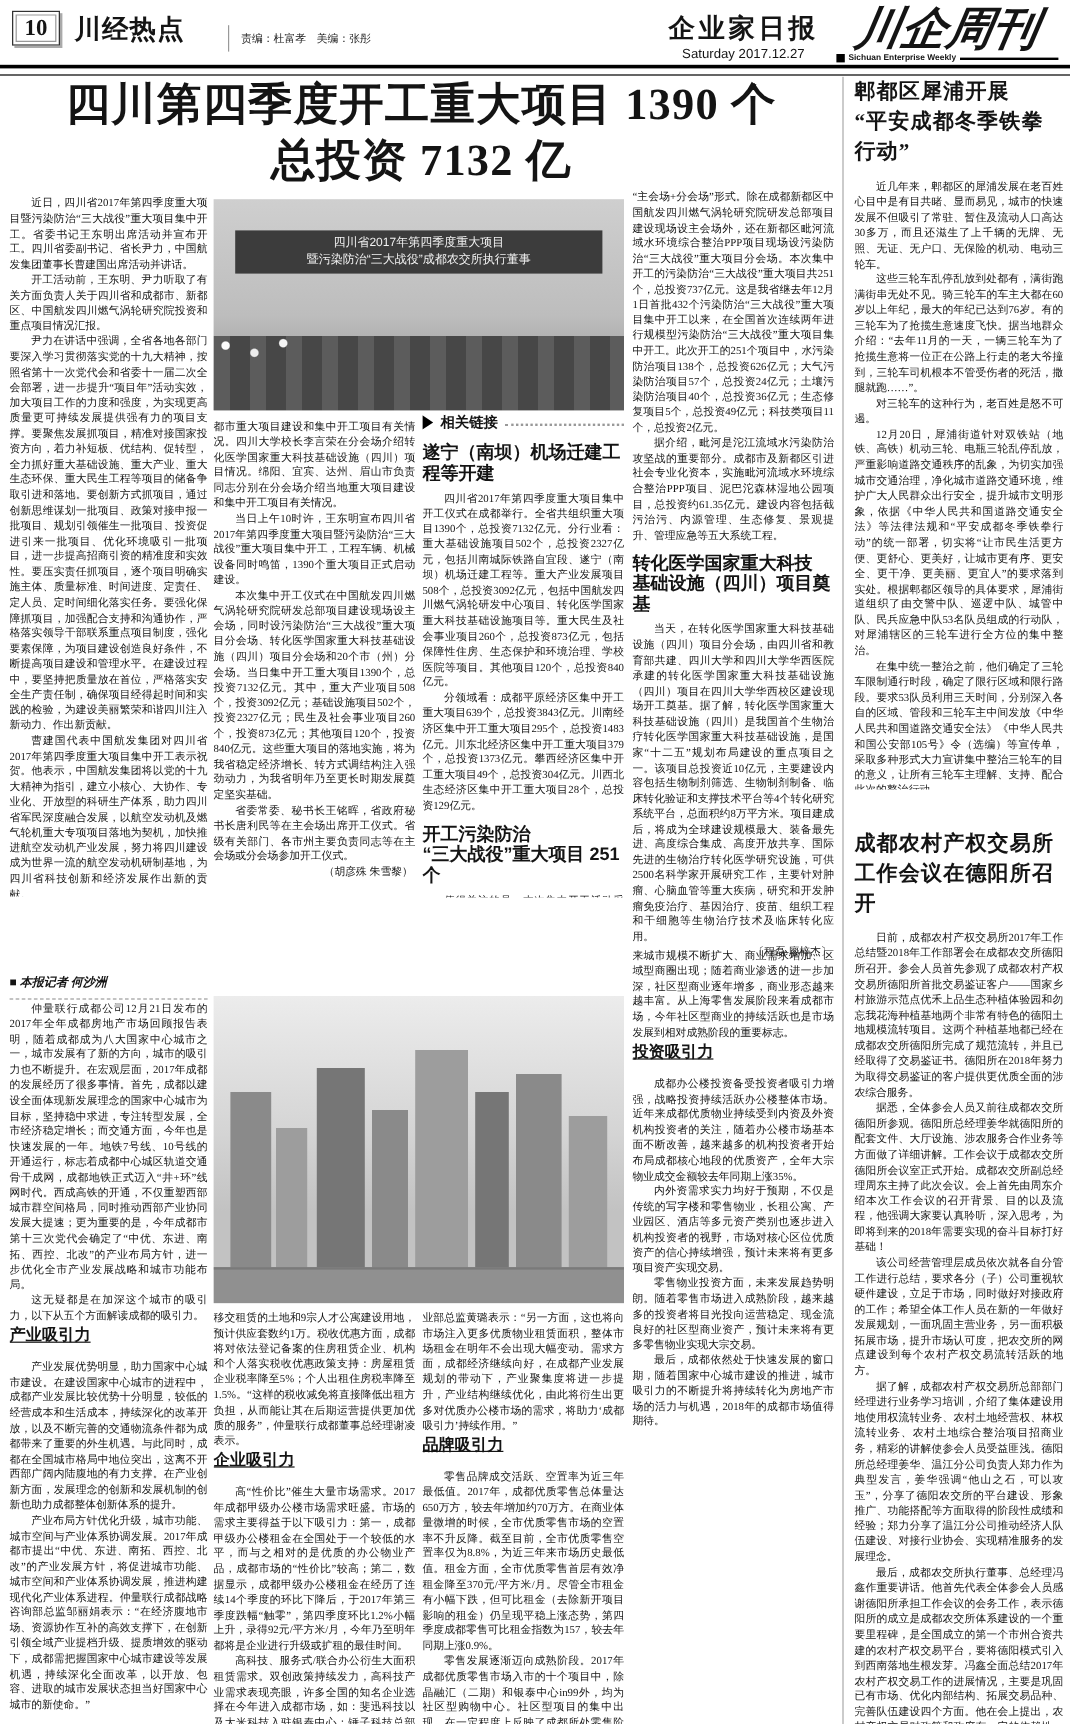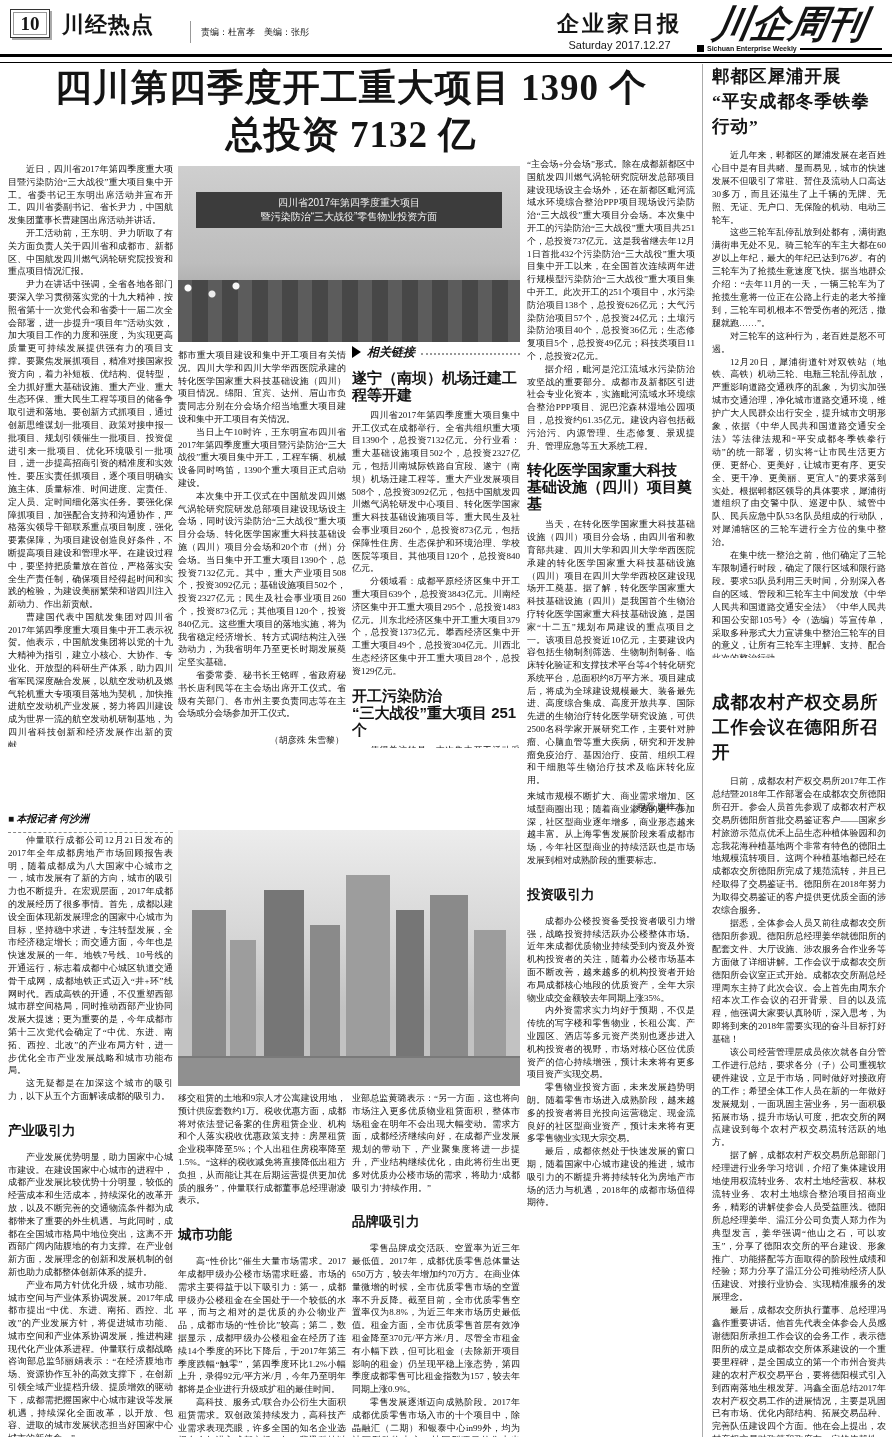--- a/index.html
+++ b/index.html
@@ -24,44 +24,44 @@
              font-family:"Liberation Sans",sans-serif;font-size:7px;font-weight:bold;}
   .blk{width:7px;height:7px;background:#000;}
   .bar{flex:1;height:2px;background:#000;}
   .hdr-rule{position:absolute;top:54px;left:0;right:0;height:5px;
             border-top:3px solid #000;border-bottom:1px solid #000;}
   .vsep{position:absolute;left:702px;top:64px;bottom:0;border-left:1px solid #aaa;}
   
   .col{position:absolute;font-size:9px;line-height:12.8px;text-align:justify;overflow:hidden;}
   .para{margin:0;text-indent:2em;}
   .cont{text-indent:0;}
-  .byline{text-align:right;margin:14px 2px 0 0;text-indent:0;}
+  .byline{text-align:right;margin:0 2px 0 0;text-indent:0;}
   .subhead{font-family:"Liberation Sans",sans-serif;font-weight:bold;font-size:15px;
            line-height:17px;margin:9px 0 6px;text-indent:0;text-align:left;}
   .sechead{font-family:"Liberation Sans",sans-serif;font-weight:bold;font-size:13.5px;
-           line-height:18px;margin:19px 0 11px;text-indent:0;text-align:left;}
+           line-height:18px;margin:1px 0 11px;text-indent:0;text-align:left;text-decoration:underline;}
   
   .t-head{position:absolute;top:64px;left:10px;width:682px;text-align:center;font-weight:bold;
           font-size:37px;line-height:47px;letter-spacing:1px;}
   .t-col1{top:163px;left:8px;width:165px;height:584px;}
   .t-col2{top:349px;left:178px;width:168px;height:398px;}
   .t-col3{top:344px;left:352px;width:168px;height:404px;}
   .t-col4{top:158px;left:527px;width:168px;height:690px;}
   .photo-top{position:absolute;top:166px;left:178px;width:342px;height:176px;
              background:linear-gradient(#cfcfcf,#bdbdbd 55%,#8f8f8f);overflow:hidden;}
   .photo-top .banner{position:absolute;top:26px;left:18px;right:18px;background:#3c3c3c;
                      color:#f2f2f2;text-align:center;font-size:10px;line-height:14px;
                      padding:4px 2px;font-family:"Liberation Sans",sans-serif;}
   .photo-top .crowd{position:absolute;bottom:0;left:0;right:0;height:62px;
       background:radial-gradient(circle at 10px 8px,#fdfdfd 3px,transparent 4px),
                  radial-gradient(circle at 34px 14px,#ececec 3px,transparent 4px),
                  radial-gradient(circle at 58px 6px,#f6f6f6 3px,transparent 4px),
                  repeating-linear-gradient(90deg,#5c5c5c 0 14px,#474747 14px 30px);}
   .rel-marker{display:flex;align-items:center;gap:6px;font-family:"Liberation Sans",sans-serif;
-              font-weight:bold;font-size:12px;margin:2px 0 10px;font-style:italic;}
+              font-weight:bold;font-size:12px;margin:2px 0 10px;}
   .tri{width:0;height:0;border-left:9px solid #000;border-top:6px solid transparent;
        border-bottom:6px solid transparent;}
   .dotline{flex:1;border-bottom:2px dotted #999;height:1px;margin-top:2px;}
   
   .b-head{position:absolute;top:744px;left:8px;width:690px;font-weight:bold;font-size:33px;
           line-height:42px;letter-spacing:1px;}
   .b-byline{position:absolute;top:812px;left:8px;width:165px;font-size:10px;font-weight:bold;
             font-style:italic;border-bottom:1px dashed #888;padding-bottom:6px;}
   .b-col1{top:834px;left:8px;width:165px;height:603px;}
   .b-col2{top:1092px;left:178px;width:168px;height:345px;}
@@ -114,27 +114,27 @@
   <div class="col t-col1">
       <p class="para">近日，四川省2017年第四季度重大项目暨污染防治“三大战役”重大项目集中开工。省委书记王东明出席活动并宣布开工。四川省委副书记、省长尹力，中国航发集团董事长曹建国出席活动并讲话。</p>
       <p class="para">开工活动前，王东明、尹力听取了有关方面负责人关于四川省和成都市、新都区、中国航发四川燃气涡轮研究院投资和重点项目情况汇报。</p>
       <p class="para">尹力在讲话中强调，全省各地各部门要深入学习贯彻落实党的十九大精神，按照省第十一次党代会和省委十一届二次全会部署，进一步提升“项目年”活动实效，加大项目工作的力度和强度，为实现更高质量更可持续发展提供强有力的项目支撑。要聚焦发展抓项目，精准对接国家投资方向，着力补短板、优结构、促转型，全力抓好重大基础设施、重大产业、重大生态环保、重大民生工程等项目的储备争取引进和落地。要创新方式抓项目，通过创新思维谋划一批项目、政策对接申报一批项目、规划引领催生一批项目、投资促进引来一批项目、优化环境吸引一批项目，进一步提高招商引资的精准度和实效性。要压实责任抓项目，逐个项目明确实施主体、质量标准、时间进度、定责任、定人员、定时间细化落实任务。要强化保障抓项目，加强配合支持和沟通协作，严格落实领导干部联系重点项目制度，强化要素保障，为项目建设创造良好条件，不断提高项目建设和管理水平。在建设过程中，要坚持把质量放在首位，严格落实安全生产责任制，确保项目经得起时间和实践的检验，为建设美丽繁荣和谐四川注入新动力、作出新贡献。</p>
       <p class="para">曹建国代表中国航发集团对四川省2017年第四季度重大项目集中开工表示祝贺。他表示，中国航发集团将以党的十九大精神为指引，建立小核心、大协作、专业化、开放型的科研生产体系，助力四川省军民深度融合发展，以航空发动机及燃气轮机重大专项项目落地为契机，加快推进航空发动机产业发展，努力将四川建设成为世界一流的航空发动机研制基地，为四川省科技创新和经济发展作出新的贡献。</p>
     </div>
 
   <div class="photo-top">
     <div class="banner">
       <div>四川省2017年第四季度重大项目</div>
-      <div>暨污染防治“三大战役”零售物业投资方面</div>
+      <div>暨污染防治“三大战役”成都农交所执行董事</div>
     </div>
     <div class="crowd"></div>
   </div>
 
   <div class="col t-col2">
-    <p class="para cont">都市重大项目建设和集中开工项目有关情况。四川大学和四川大学华西医院承建的转化医学国家重大科技基础设施（四川）项目情况。绵阳、宜宾、达州、眉山市负责同志分别在分会场介绍当地重大项目建设和集中开工项目有关情况。</p>
+    <p class="para cont">都市重大项目建设和集中开工项目有关情况。四川大学校长李言荣在分会场介绍转化医学国家重大科技基础设施（四川）项目情况。绵阳、宜宾、达州、眉山市负责同志分别在分会场介绍当地重大项目建设和集中开工项目有关情况。</p>
     <div>
         <p class="para">当日上午10时许，王东明宣布四川省2017年第四季度重大项目暨污染防治“三大战役”重大项目集中开工，工程车辆、机械设备同时鸣笛，1390个重大项目正式启动建设。</p>
         <p class="para">本次集中开工仪式在中国航发四川燃气涡轮研究院研发总部项目建设现场设主会场，同时设污染防治“三大战役”重大项目分会场、转化医学国家重大科技基础设施（四川）项目分会场和20个市（州）分会场。当日集中开工重大项目1390个，总投资7132亿元。其中，重大产业项目508个，投资3092亿元；基础设施项目502个，投资2327亿元；民生及社会事业项目260个，投资873亿元；其他项目120个，投资840亿元。这些重大项目的落地实施，将为我省稳定经济增长、转方式调结构注入强劲动力，为我省明年乃至更长时期发展奠定坚实基础。</p>
         <p class="para">省委常委、秘书长王铭晖，省政府秘书长唐利民等在主会场出席开工仪式。省级有关部门、各市州主要负责同志等在主会场或分会场参加开工仪式。</p>
       </div>
     <p class="para byline">（胡彦殊 朱雪黎）</p>
   </div>
 
   <div class="col t-col3">
     <div class="rel-marker">
@@ -187,21 +187,21 @@
     <div class="bld" style="left:132px;width:30px;height:135px;"></div>
     <div class="bld b2" style="left:168px;width:44px;height:185px;"></div>
     <div class="bld b3" style="left:218px;width:28px;height:150px;"></div>
     <div class="bld" style="left:252px;width:38px;height:165px;"></div>
     <div class="bld b2" style="left:296px;width:32px;height:130px;"></div>
     <div class="ground"></div>
   </div>
 
   <div class="col b-col2">
     <p class="para cont">移交租赁的土地和9宗人才公寓建设用地，预计供应套数约1万。税收优惠方面，成都将对依法登记备案的住房租赁企业、机构和个人落实税收优惠政策支持：房屋租赁企业税率降至5%；个人出租住房税率降至1.5%。“这样的税收减免将直接降低出租方负担，从而能让其在后期运营提供更加优质的服务”，仲量联行成都董事总经理谢凌表示。</p>
-    <div class="sechead">城市功能</div>
+    <div class="sechead">企业吸引力</div>
     <div>
         <p class="para">高“性价比”催生大量市场需求。2017年成都甲级办公楼市场需求旺盛。市场的需求主要得益于以下吸引力：第一，成都甲级办公楼租金在全国处于一个较低的水平，而与之相对的是优质的办公物业产品，成都市场的“性价比”较高；第二，数据显示，成都甲级办公楼租金在经历了连续14个季度的环比下降后，于2017年第三季度跌幅“触零”，第四季度环比1.2%小幅上升，录得92元/平方米/月，今年乃至明年都将是企业进行升级或扩租的最佳时间。</p>
         <p class="para">高科技、服务式/联合办公衍生大面积租赁需求。双创政策持续发力，高科技产业需求表现亮眼，许多全国的知名企业选择在今年进入成都市场，如：斐迅科技以及大米科技入驻银泰中心；锤子科技总部入驻茂业大厦。与此同时，来自中小型企业的办公需求急速上</p>
       </div>
   </div>
 
   <div class="col b-col3">
     <p class="para cont">业部总监黄璐表示：“另一方面，这也将向市场注入更多优质物业租赁面积，整体市场租金在明年不会出现大幅变动。需求方面，成都经济继续向好，在成都产业发展规划的带动下，产业聚集度将进一步提升，产业结构继续优化，由此将衍生出更多对优质办公楼市场的需求，将助力‘成都吸引力’持续作用。”</p>
     <div class="sechead">品牌吸引力</div>
     <div>

